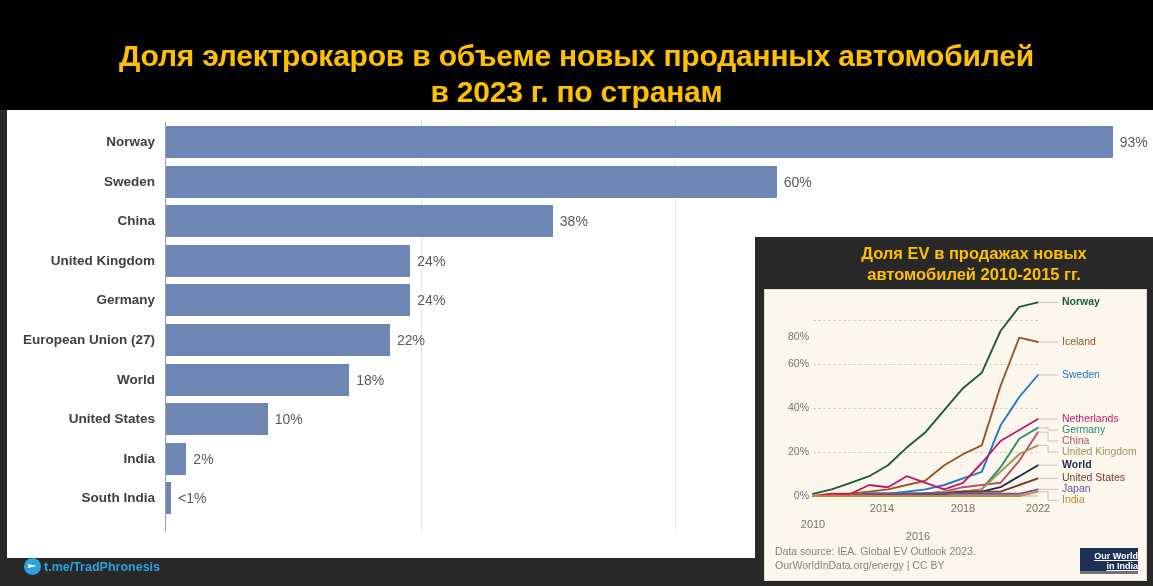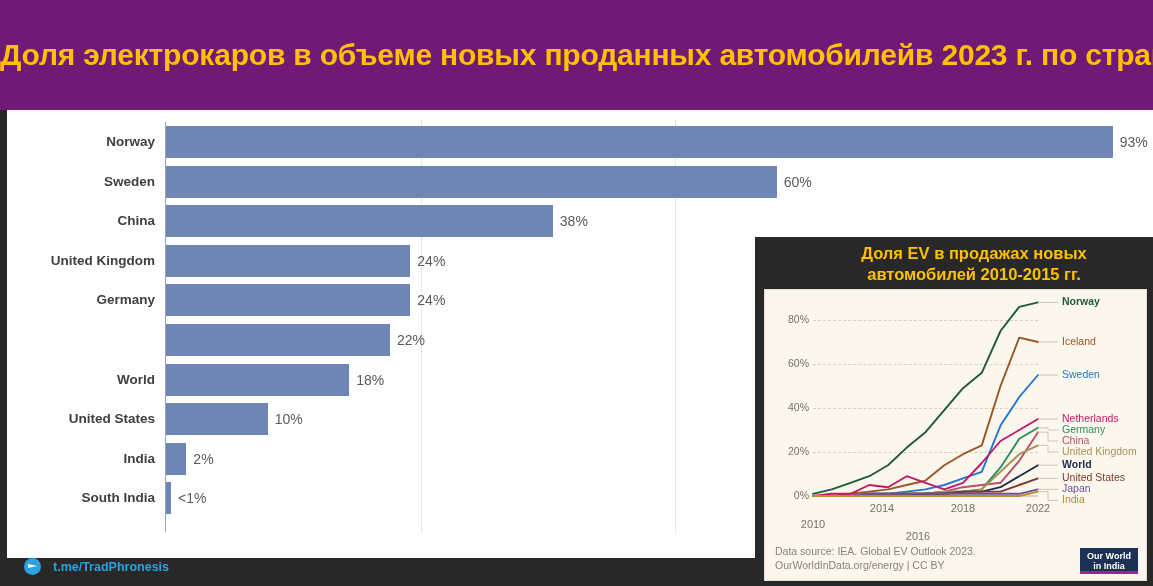--- a/index.html
+++ b/index.html
@@ -7,22 +7,22 @@
   body {
     background:#282828;
     font-family:"Liberation Sans", sans-serif;
     position:relative;
     overflow:hidden;
   }
 
   
   .title-bar{
     position:absolute; left:0; top:0; width:1153px; height:110px;
-    display:flex; flex-direction:row; align-items:center; justify-content:space-between;
-    background:#701a75;
+    display:flex; flex-direction:column; align-items:center; justify-content:flex-end;
+    background:#000000;
   }
   .title-line{
     color:#FFC000; font-weight:bold; font-size:30px; line-height:36px;
     text-align:center; letter-spacing:-0.2px; white-space:nowrap;
   }
 
   
   .chart-panel{
     position:absolute; left:7px; top:110px; width:1146px; height:448px;
     background:#ffffff;
@@ -90,29 +90,29 @@
   .owid-leg-item{
     position:absolute; font-size:10.5px; white-space:nowrap; line-height:11px;
   }
   .owid-foot{
     position:absolute; left:10px; bottom:8px;
     font-size:10.5px; color:#8a8377; line-height:14px;
   }
   .owid-logo{
     position:absolute; right:8px; bottom:6px;
     width:58px; height:26px; background:#1d3055;
-    border-bottom:3px solid #a21caf;
+    border-bottom:3px solid #737373;
     color:#ffffff; font-size:9px; font-weight:bold; line-height:10px;
-    text-align:center; padding-top:3px;
+    text-align:right; padding-top:3px;text-decoration:underline;
   }
 
   
   .tg{
     position:absolute; left:24px; top:558px;
-    display:flex; align-items:center; gap:12px;
+    display:flex; align-items:center; gap:3px;
   }
   .tg-icon{
     width:17px; height:17px; border-radius:50%;
     background:#2AA3E0; position:relative; flex:none;
   }
   .tg-icon::after{
     content:""; position:absolute; left:3.5px; top:5.5px;
     width:0; height:0;
     border-left:9px solid #ffffff;
     border-top:2.5px solid transparent;
@@ -162,20 +162,21 @@
         </div>
       </div>
       <div class="row" style="top: 170.4px; width: 1146px;">
         <div class="row-label" style="left: 0px;">Germany</div>
         <div class="bar-wrap" style="width: 987px;">
           <div class="bar" title="Germany: 24%" style="width: 244.32px;"></div>
           <div class="bar-value" style="left: 251.32px;">24%</div>
         </div>
       </div>
       <div class="row" style="top: 210px; width: 1146px;">
+        <div class="row-label" style="left: 0px;">European Union (27)</div>
         <div class="bar-wrap" style="width: 961px; padding-left: 12px;">
           <div class="bar" title="European Union (27): 22%" style="width: 223.96px;"></div>
           <div class="bar-value" style="left: 230.96px;">22%</div>
         </div>
       </div>
       <div class="row" style="top: 249.6px; width: 1146px;">
         <div class="row-label" style="left: 0px;">World</div>
         <div class="bar-wrap" style="width: 987px;">
           <div class="bar" title="World: 18%" style="width: 183.24px;"></div>
           <div class="bar-value" style="left: 190.24px;">18%</div>
@@ -212,21 +213,21 @@
   </div>
   <div class="owid">
     <div class="owid-plot" id="owid-plot">
         <div class="owid-ytick" style="top: 199px;">0%</div>
         <div class="owid-ytick" style="top: 155px;">20%</div>
         <div class="owid-hgrid" style="top: 162px;"></div>
         <div class="owid-ytick" style="top: 111px;">40%</div>
         <div class="owid-hgrid" style="top: 118px;"></div>
         <div class="owid-ytick" style="top: 67px;">60%</div>
         <div class="owid-hgrid" style="top: 74px;"></div>
-        <div class="owid-ytick" style="top: 23px;">80%</div>
+        <div class="owid-ytick" style="top: 40px;">80%</div>
         <div class="owid-hgrid" style="top: 30px;"></div>
         <div class="owid-xtick" style="left: 48px; margin-top: 16px;">2010</div>
         <div class="owid-xtick" style="left: 109px; margin-left: 8px;">2014</div>
         <div class="owid-xtick" style="left: 153px; margin-top: 28px;">2016</div>
         <div class="owid-xtick" style="left: 198px;">2018</div>
         <div class="owid-xtick" style="left: 273px;">2022</div>
         <svg width="381" height="232" style="position: absolute; left: 0px; top: 0px;">
           <line x1="48" y1="206" x2="273" y2="206" stroke="#b9b2a4" stroke-width="1"></line>
           <polyline points="48,203.8 66.75,199.4 85.5,192.8 104.25,186.2 123,175.2 141.75,157.6 160.5,142.2 179.25,120.2 198,98.2 216.75,82.8 235.5,41 254.25,16.799999999999983 273,12.400000000000006" fill="none" stroke="#1F5B38" stroke-width="1.9" stroke-linejoin="round" stroke-linecap="round"></polyline>
           <polyline points="48,206 66.75,206 85.5,203.8 104.25,201.6 123,199.4 141.75,195 160.5,190.6 179.25,175.2 198,164.2 216.75,155.4 235.5,96 254.25,47.599999999999994 273,52" fill="none" stroke="#9A5525" stroke-width="1.9" stroke-linejoin="round" stroke-linecap="round"></polyline>

